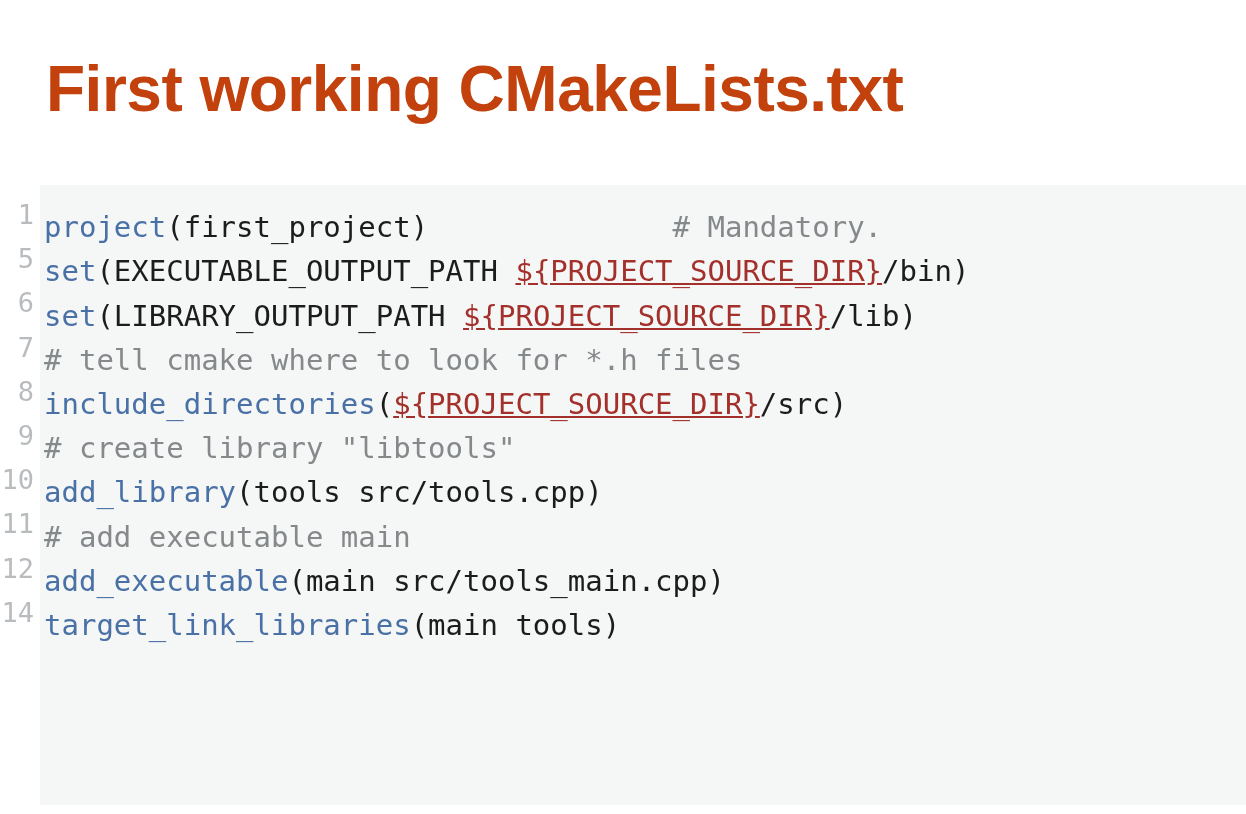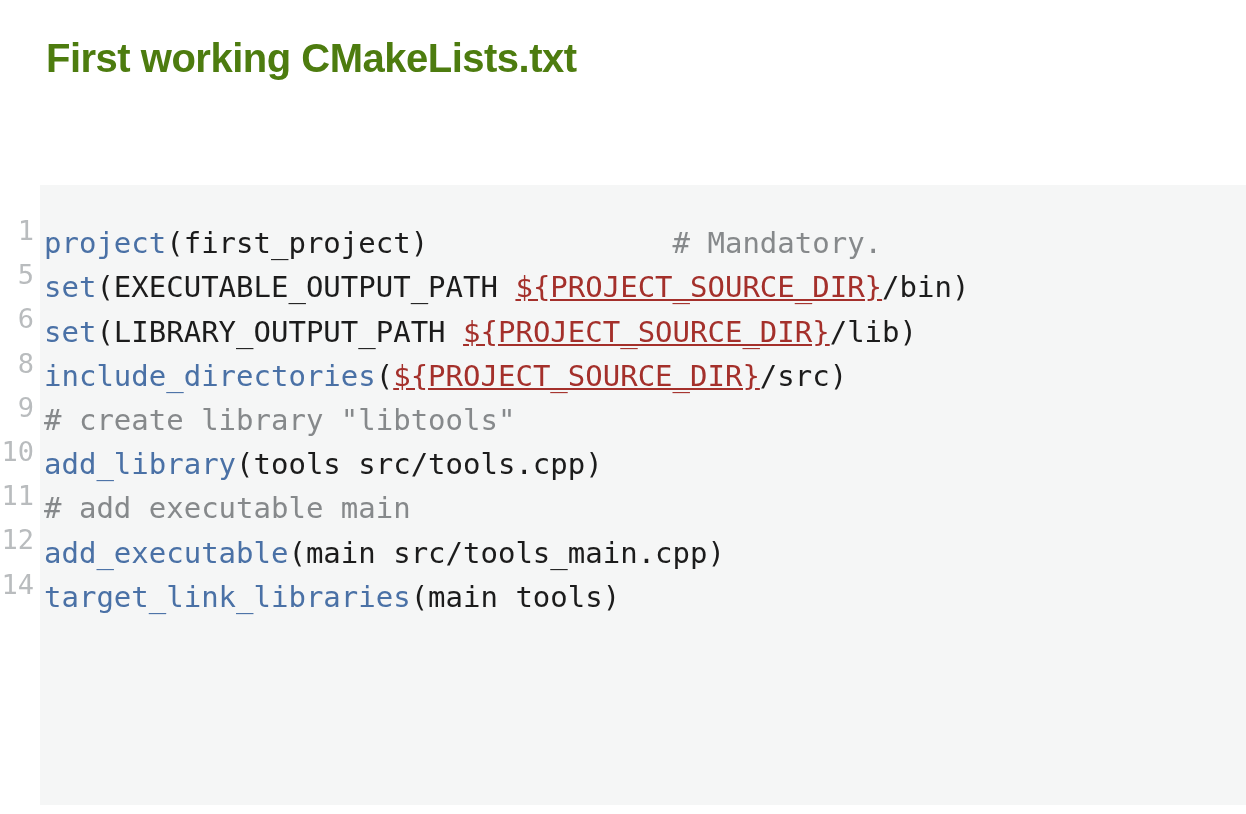--- a/index.html
+++ b/index.html
@@ -22,24 +22,24 @@
     overflow: hidden;
   }
 
   
   .slide-title {
     position: absolute;
     left: 46px;
     top: 6px;
     width: 1160px;
     font-family: "Liberation Sans", sans-serif;
-    font-size: 40px;
+    font-size: 64px;
     font-weight: bold;
     letter-spacing: -0.5px;
-    color: #4d7c0f;
+    color: #c2410c;
     white-space: nowrap;
     line-height: 1.25;
   }
 
   
   .code-block {
     position: absolute;
     left: 0px;
     top: 185px;
     width: 1246px;
@@ -52,21 +52,21 @@
     position: absolute;
     left: 0;
     top: 0;
     width: 40px;
     height: 100%;
     background: #ffffff;
   }
   .code-lines {
     position: absolute;
     left: 0;
-    top: 16px;
+    top: 0;
     width: 1246px;
     padding-top: 8px;
     box-sizing: border-box;
   }
   .code-line {
     display: block;
     height: 44.2px;
     line-height: 44.2px;
     white-space: pre;
     font-family: "DejaVu Sans Mono", "Liberation Mono", monospace;
@@ -99,20 +99,21 @@
 <div class="slide">
 
   <h1 class="slide-title">First working CMakeLists.txt</h1>
 
   <div class="code-block">
     <div class="code-gutter-bg"></div>
     <div class="code-lines">
         <div class="code-line"><span class="ln">1</span><span class="code-text"><span class="tok-fn">project</span><span class="tok-plain">(first_project)              </span><span class="tok-comment"># Mandatory.</span></span></div>
         <div class="code-line"><span class="ln">5</span><span class="code-text"><span class="tok-fn">set</span><span class="tok-plain">(EXECUTABLE_OUTPUT_PATH </span><span class="tok-var">${PROJECT_SOURCE_DIR}</span><span class="tok-plain">/bin)</span></span></div>
         <div class="code-line"><span class="ln">6</span><span class="code-text"><span class="tok-fn">set</span><span class="tok-plain">(LIBRARY_OUTPUT_PATH </span><span class="tok-var">${PROJECT_SOURCE_DIR}</span><span class="tok-plain">/lib)</span></span></div>
+        <div class="code-line"><span class="ln">7</span><span class="code-text"><span class="tok-comment"># tell cmake where to look for *.h files</span></span></div>
         <div class="code-line"><span class="ln">8</span><span class="code-text"><span class="tok-fn">include_directories</span><span class="tok-plain">(</span><span class="tok-var">${PROJECT_SOURCE_DIR}</span><span class="tok-plain">/src)</span></span></div>
         <div class="code-line"><span class="ln">9</span><span class="code-text"><span class="tok-comment"># create library "libtools"</span></span></div>
         <div class="code-line"><span class="ln">10</span><span class="code-text"><span class="tok-fn">add_library</span><span class="tok-plain">(tools src/tools.cpp)</span></span></div>
         <div class="code-line"><span class="ln">11</span><span class="code-text"><span class="tok-comment"># add executable main</span></span></div>
         <div class="code-line"><span class="ln">12</span><span class="code-text"><span class="tok-fn">add_executable</span><span class="tok-plain">(main src/tools_main.cpp)</span></span></div>
         <div class="code-line"><span class="ln">14</span><span class="code-text"><span class="tok-fn">target_link_libraries</span><span class="tok-plain">(main tools)</span></span></div>
       </div>
   </div>
 
 </div>

